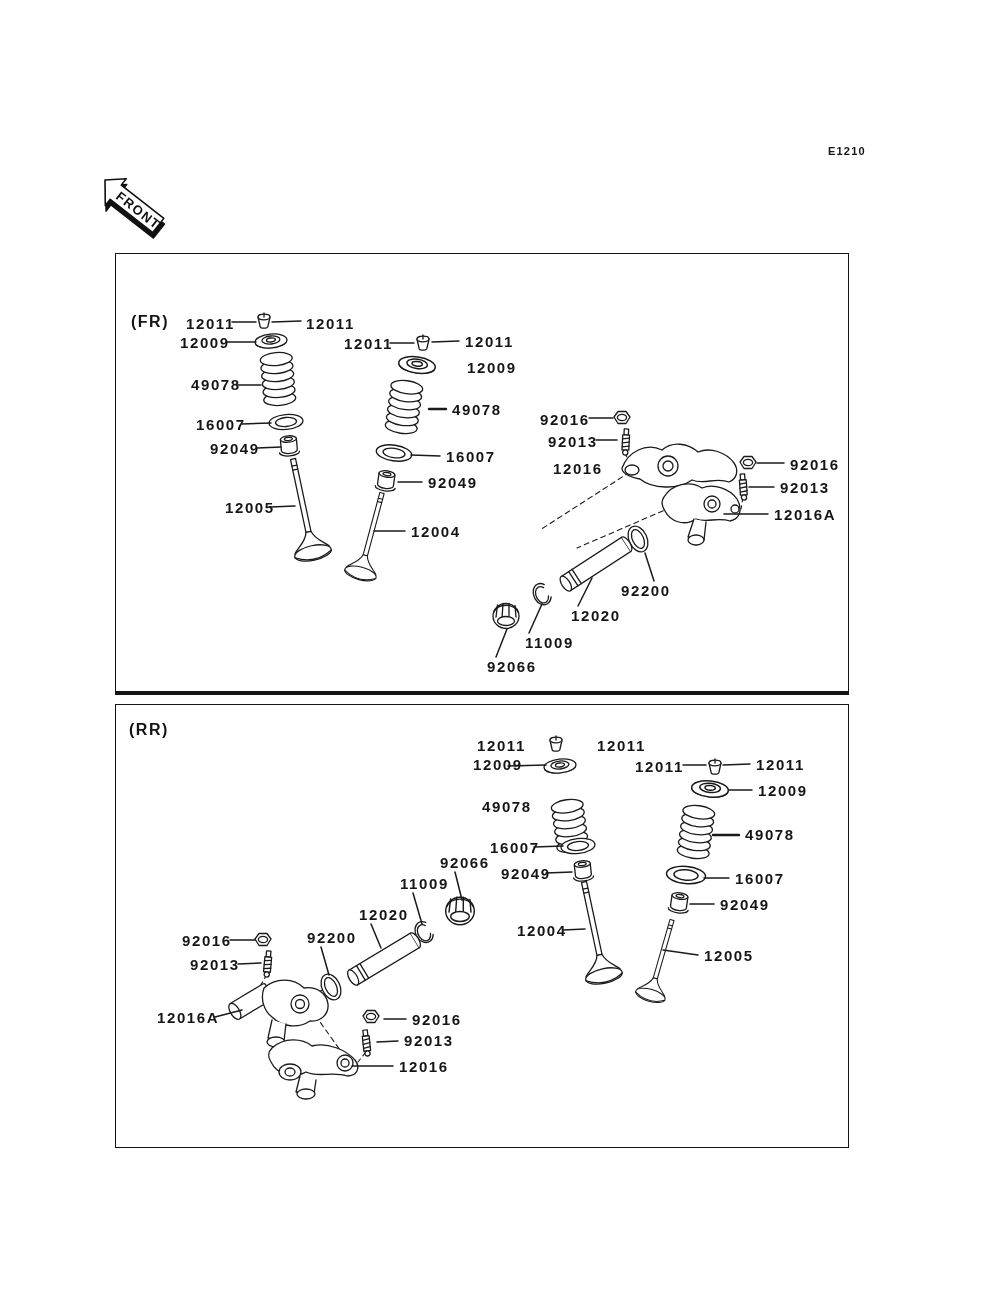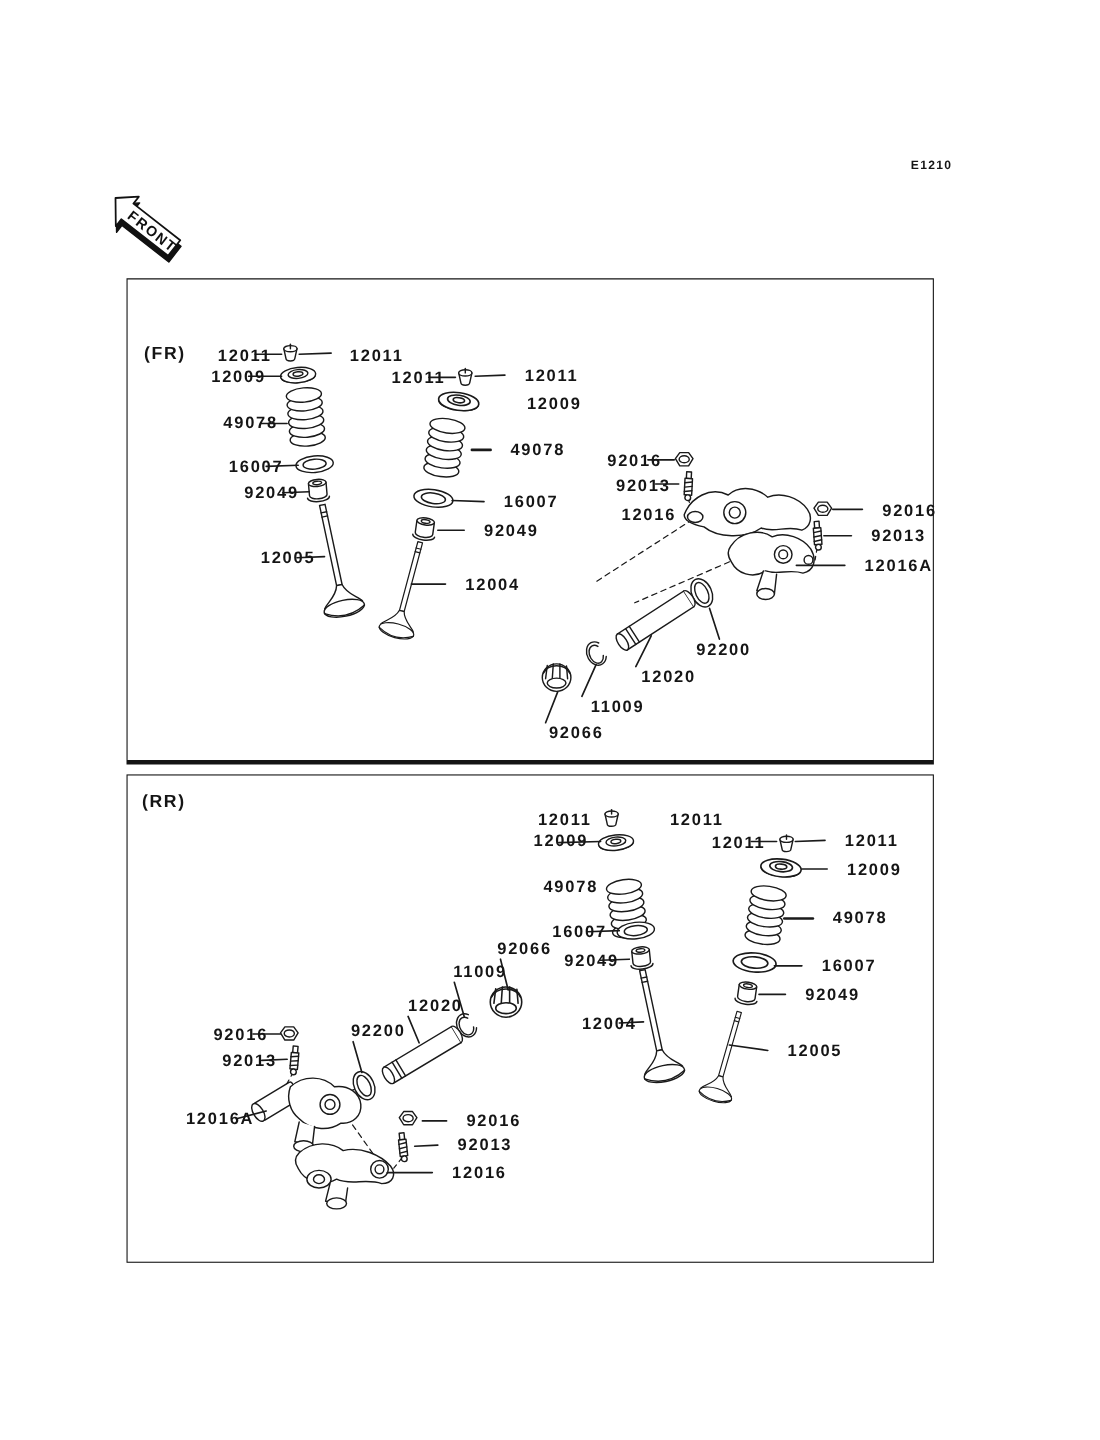--- a/index.html
+++ b/index.html
@@ -6,21 +6,21 @@
   body{width:1000px;height:1309px;position:relative;font-family:"Liberation Sans",sans-serif;color:#151515;}
   .page{position:absolute;left:0;top:0;width:1000px;height:1309px;background:#ffffff;overflow:hidden;}
   svg.art{position:absolute;left:0;top:0;}
   .box{position:absolute;border:1.6px solid #141414;box-sizing:border-box;}
   .box-fr{left:115px;top:253px;width:734px;height:442px;border-bottom-width:4.5px;}
   .box-rr{left:115px;top:704px;width:734px;height:444px;}
   .panel-title{position:absolute;font-size:16px;font-weight:bold;letter-spacing:1.5px;line-height:1;}
   .title-fr{left:131px;top:278px;margin-top:36px;}
   .title-rr{left:129px;top:722px;text-align:right;}
   .page-code{position:absolute;left:828px;top:146px;font-size:11px;font-weight:bold;letter-spacing:1.2px;line-height:1;}
-  .labels-layer{position:absolute;left:16px;top:0;width:800px;height:1309px;}
+  .labels-layer{position:absolute;left:4px;top:0;width:800px;height:1309px;}
   .part-label{position:absolute;font-size:15px;font-weight:bold;letter-spacing:1.6px;line-height:1;white-space:nowrap;color:#151515;}
 </style>
 </head>
 <body>
 
 <div class="page">
 
   <div class="page-code">E1210</div>
 
   <div class="box box-fr"></div>

